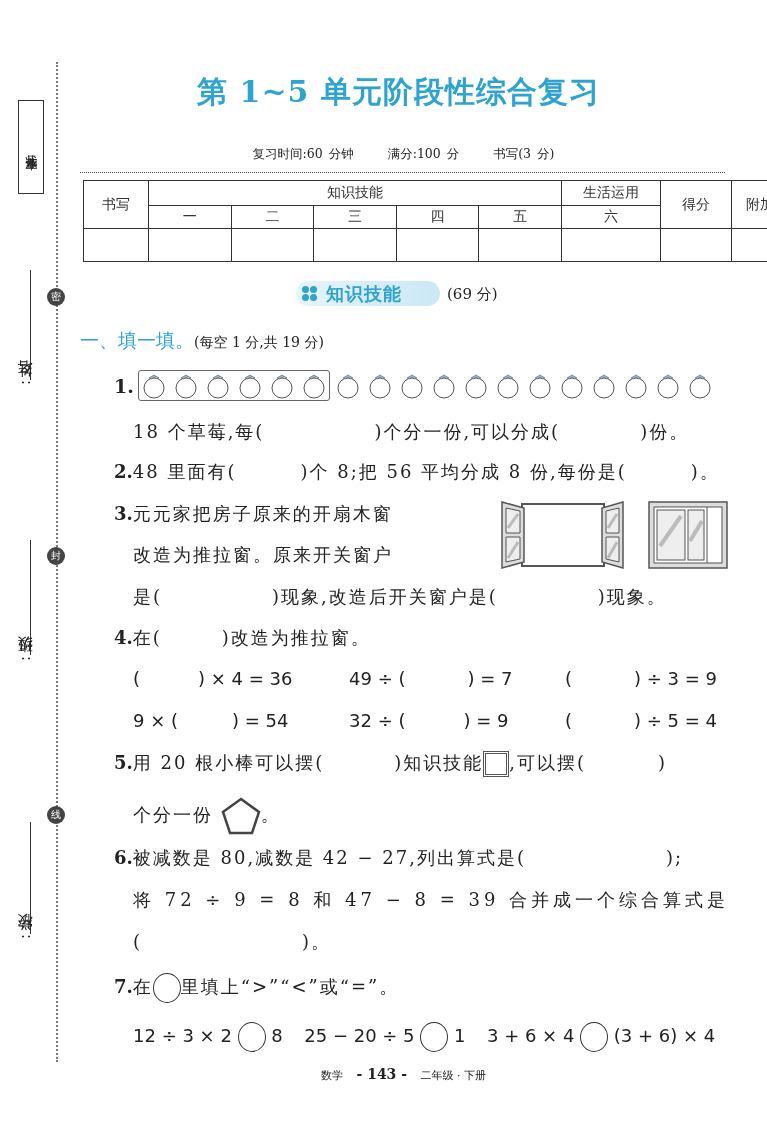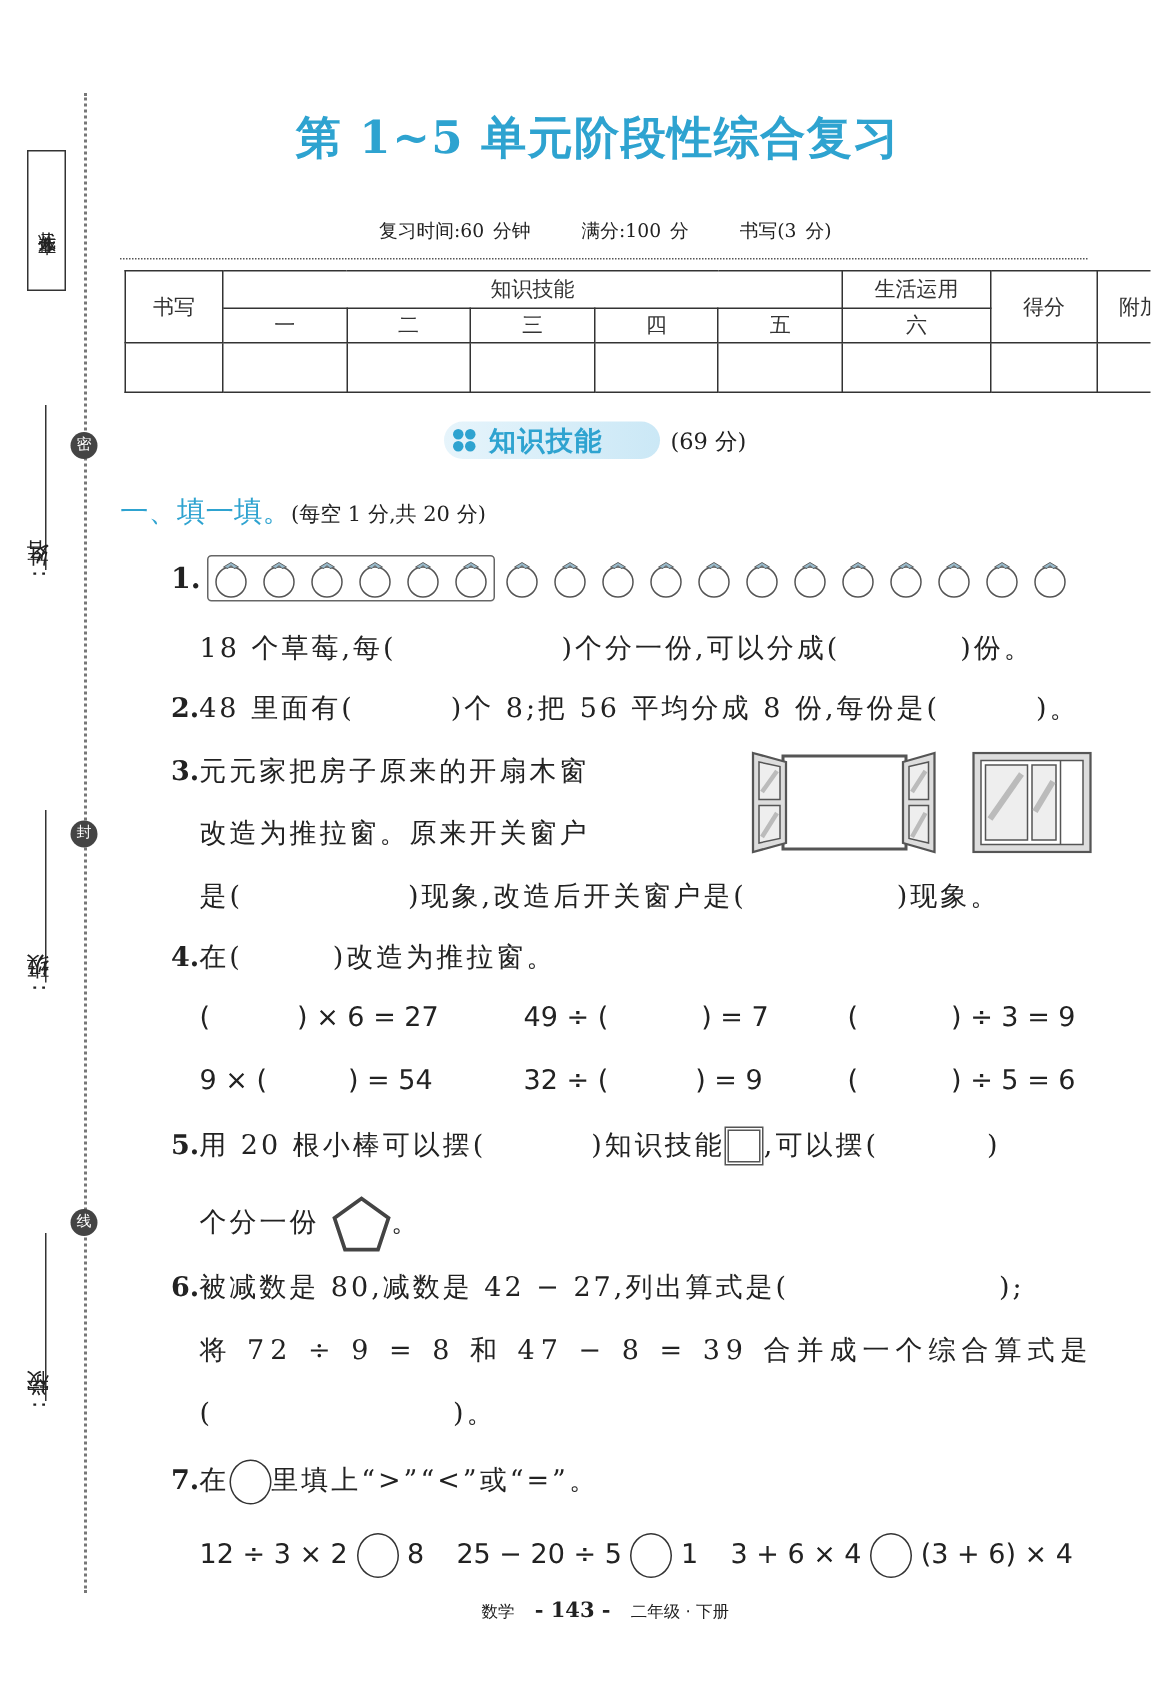--- a/index.html
+++ b/index.html
@@ -117,21 +117,21 @@
     <i style="left:0;top:0"></i>
       <i style="left:8px;top:0"></i>
       <i style="left:0;top:8px"></i>
       <i style="left:8px;top:8px"></i>
   </div>
   <span class="pill-text">知识技能</span>
 </div>
 <div class="pill-score">(69 分)</div>
 
 <div class="q-head">
-  <span>一、填一填。</span><small>(每空 1 分,共 20 分)</small>
+  <span>一、填一填。</span><small>(每空 1 分,共 19 分)</small>
 </div>
 
 <div class="berries">
   <span class="num" style="font-size:19px">1.</span>
   <div class="berry-box">
     <svg class="berry" viewBox="0 0 24 27">
         <ellipse cx="12" cy="16" rx="10" ry="10" fill="#fff" stroke="#555"></ellipse>
         <path d="M7 6 L12 3 L17 6 L14 7 L12 5 L10 7 Z" fill="#9bc" stroke="#555" stroke-width=".6"></path>
       </svg>
     <svg class="berry" viewBox="0 0 24 27">
@@ -237,28 +237,28 @@
   <rect x="9" y="9" width="28" height="50" fill="#eee" stroke="#555"></rect>
   <rect x="40" y="9" width="16" height="50" fill="#eee" stroke="#555"></rect>
   <line x1="59" y1="6" x2="59" y2="62" stroke="#555"></line>
   <path d="M12,45 L33,15 M42,40 L54,20" stroke="#bbb" stroke-width="4"></path>
 </svg>
 
 <div class="line" style="left:114px;top:626px">
   <span class="num">4.</span><span>在(</span><span class="gap" style="width:60px"></span><span>)改造为推拉窗。</span>
 </div>
 <div class="line sans" style="left:133px;top:668px">
-  <span class="abs" style="left:0;white-space:nowrap"><span>(</span><span class="gap" style="width:58px"></span><span>) × 6 = 27</span></span>
+  <span class="abs" style="left:0;white-space:nowrap"><span>(</span><span class="gap" style="width:58px"></span><span>) × 4 = 36</span></span>
   <span class="abs" style="left:216px;white-space:nowrap"><span>49 ÷ (</span><span class="gap" style="width:62px"></span><span>) = 7</span></span>
   <span class="abs" style="left:432px;white-space:nowrap"><span>(</span><span class="gap" style="width:62px"></span><span>) ÷ 3 = 9</span></span>
 </div>
 <div class="line sans" style="left:133px;top:710px">
   <span class="abs" style="left:0;white-space:nowrap"><span>9 × (</span><span class="gap" style="width:54px"></span><span>) = 54</span></span>
   <span class="abs" style="left:216px;white-space:nowrap"><span>32 ÷ (</span><span class="gap" style="width:58px"></span><span>) = 9</span></span>
-  <span class="abs" style="left:432px;white-space:nowrap"><span>(</span><span class="gap" style="width:62px"></span><span>) ÷ 5 = 6</span></span>
+  <span class="abs" style="left:432px;white-space:nowrap"><span>(</span><span class="gap" style="width:62px"></span><span>) ÷ 5 = 4</span></span>
 </div>
 
 <div class="line" style="left:114px;top:751px">
   <span class="num">5.</span><span>用 20 根小棒可以摆(</span><span class="gap" style="width:70px"></span><span>)知识技能</span><span class="sq"></span><span>,可以摆(</span><span class="gap" style="width:72px"></span><span>)</span>
 </div>
 <div class="line" style="left:133px;top:797px">
   <span>个分一份</span>
   <svg width="40" height="38" viewBox="0 0 40 38" style="vertical-align:middle">
       <polygon points="20,2 38,15 31,36 9,36 2,15" fill="#fff" stroke="#444" stroke-width="2.5"></polygon>
       <polygon points="20,5 35,16 29,33 11,33 5,16" fill="none" stroke="#fff" stroke-width="1"></polygon>

